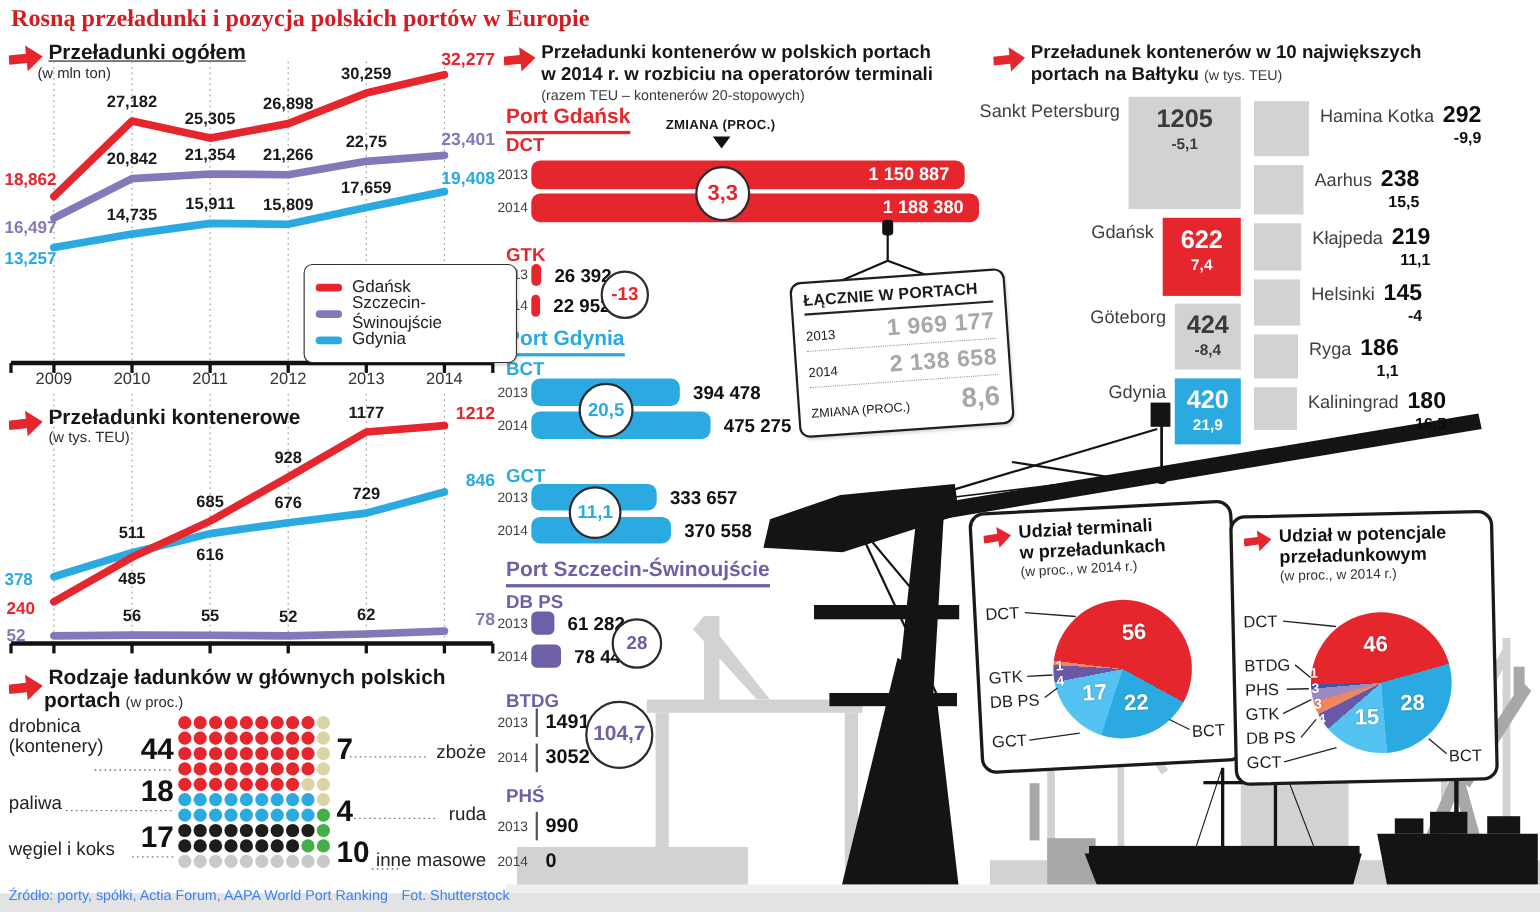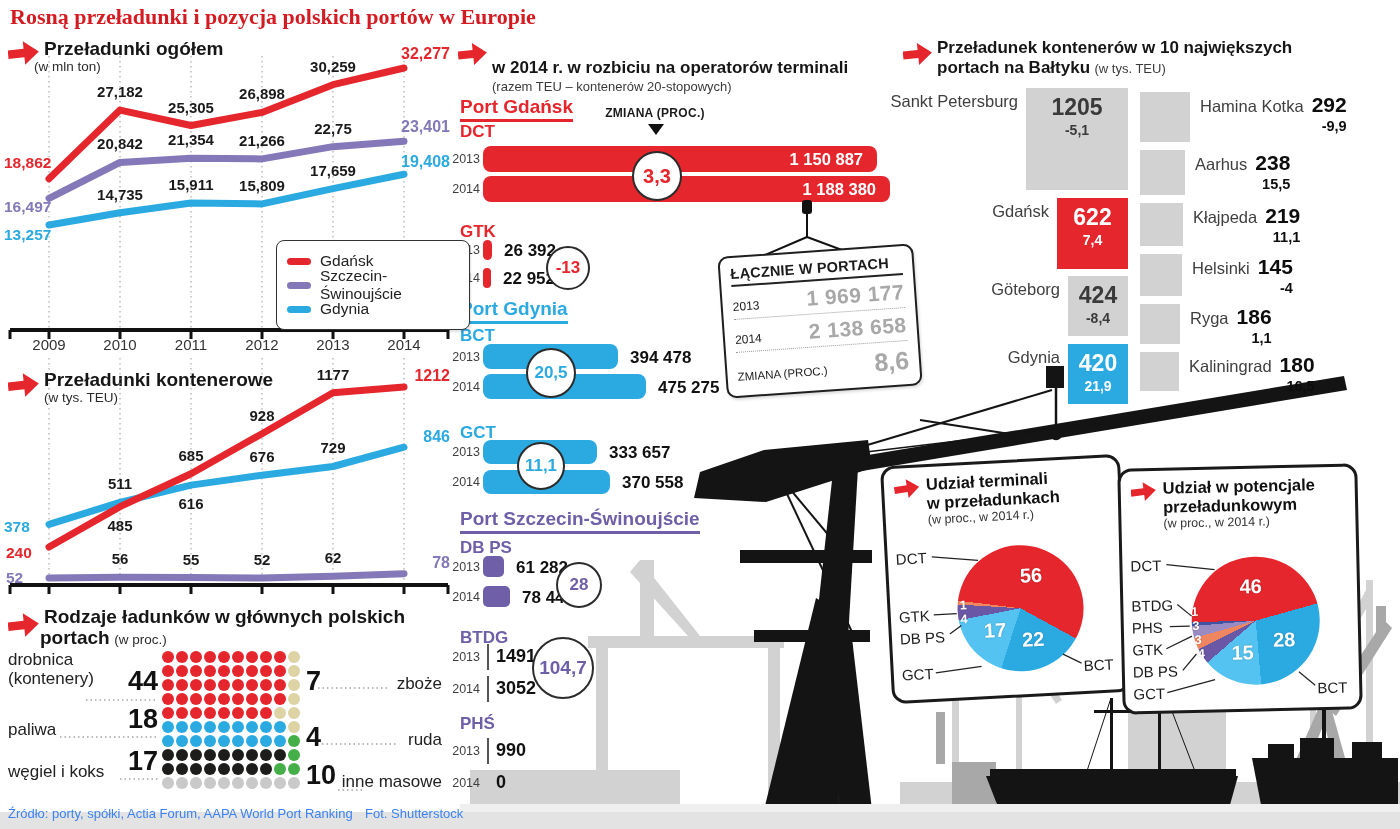--- a/index.html
+++ b/index.html
@@ -211,21 +211,21 @@
       <line x1="807" y1="212" x2="807" y2="237" stroke="#111" stroke-width="2"></line>
       <line x1="807" y1="237" x2="744" y2="264" stroke="#111" stroke-width="2"></line>
       <line x1="807" y1="237" x2="869" y2="260" stroke="#111" stroke-width="2"></line>
     </svg>
 
   <div class="abs page-title" style="left:10px;top:4px;">Rosną przeładunki i pozycja polskich portów w Europie</div>
 
   <svg class="abs" style="left:8px;top:40px;" width="32" height="26" viewBox="0 0 30 24">
     <polygon points="0,8 15,8 15,1 29,12 15,23 15,16 0,16" fill="#e5262d" transform="rotate(-6 15 12)"></polygon>
   </svg>
-  <div class="abs sec-title" style="left:44px;top:38px;">Przeładunki ogółem</div>
+  <div class="abs sec-title" style="left:44px;top:38px;text-decoration:underline;">Przeładunki ogółem</div>
   <div class="abs sec-sub" style="left:34px;top:59px;">(w mln ton)</div>
 
   <div class="legend" id="legend">
       <div class="leg-row">
         <div class="leg-pill" style="background: rgb(229, 38, 45);"></div>
         <div class="leg-lab">Gdańsk</div>
       </div>
       <div class="leg-row">
         <div class="leg-pill" style="background: rgb(132, 120, 184);"></div>
         <div class="leg-lab">Szczecin-Świnoujście</div>
@@ -377,20 +377,21 @@
       <div class="cargo-lab" style="left: 260px; top: 674px; width: 182px; text-align: right;">zboże</div>
       <div class="cargo-num" style="left: 306px; top: 722px;">4</div>
       <div class="cargo-lab" style="left: 260px; top: 730px; width: 182px; text-align: right;">ruda</div>
       <div class="cargo-num" style="left: 306px; top: 760px;">10</div>
       <div class="cargo-lab" style="left: 260px; top: 772px; width: 182px; text-align: right;">inne masowe</div>
     </div>
 
   <svg class="abs" style="left:458px;top:42px;" width="30" height="24" viewBox="0 0 30 24">
     <polygon points="0,8 15,8 15,1 29,12 15,23 15,16 0,16" fill="#e5262d" transform="rotate(-6 15 12)"></polygon>
   </svg>
+  <div class="abs mid-title" style="left:492px;top:38px;">Przeładunki kontenerów w polskich portach</div>
   <div class="abs mid-title" style="left:492px;top:58px;">w 2014 r. w rozbiciu na operatorów terminali</div>
   <div class="abs mid-sub" style="left:492px;top:79px;">(razem TEU – kontenerów 20-stopowych)</div>
 
   <div class="abs" style="left:570px;top:106px;width:170px;text-align:center;font-weight:bold;font-size:12px;letter-spacing:.3px;">ZMIANA (PROC.)</div>
   <div class="abs tri" style="left:648px;top:124px;"></div>
 
   <div id="terminals">
       <div class="port-h" style="position: absolute; left: 460px; top: 96px; color: rgb(229, 38, 45); border-color: rgb(229, 38, 45);">Port Gdańsk</div>
       <div class="op-name" style="position: absolute; left: 460px; top: 122px; color: rgb(229, 38, 45);">DCT</div>
       <div class="yr" style="position: absolute; left: 452px; top: 152px; width: 28px; text-align: right;">2013</div>

